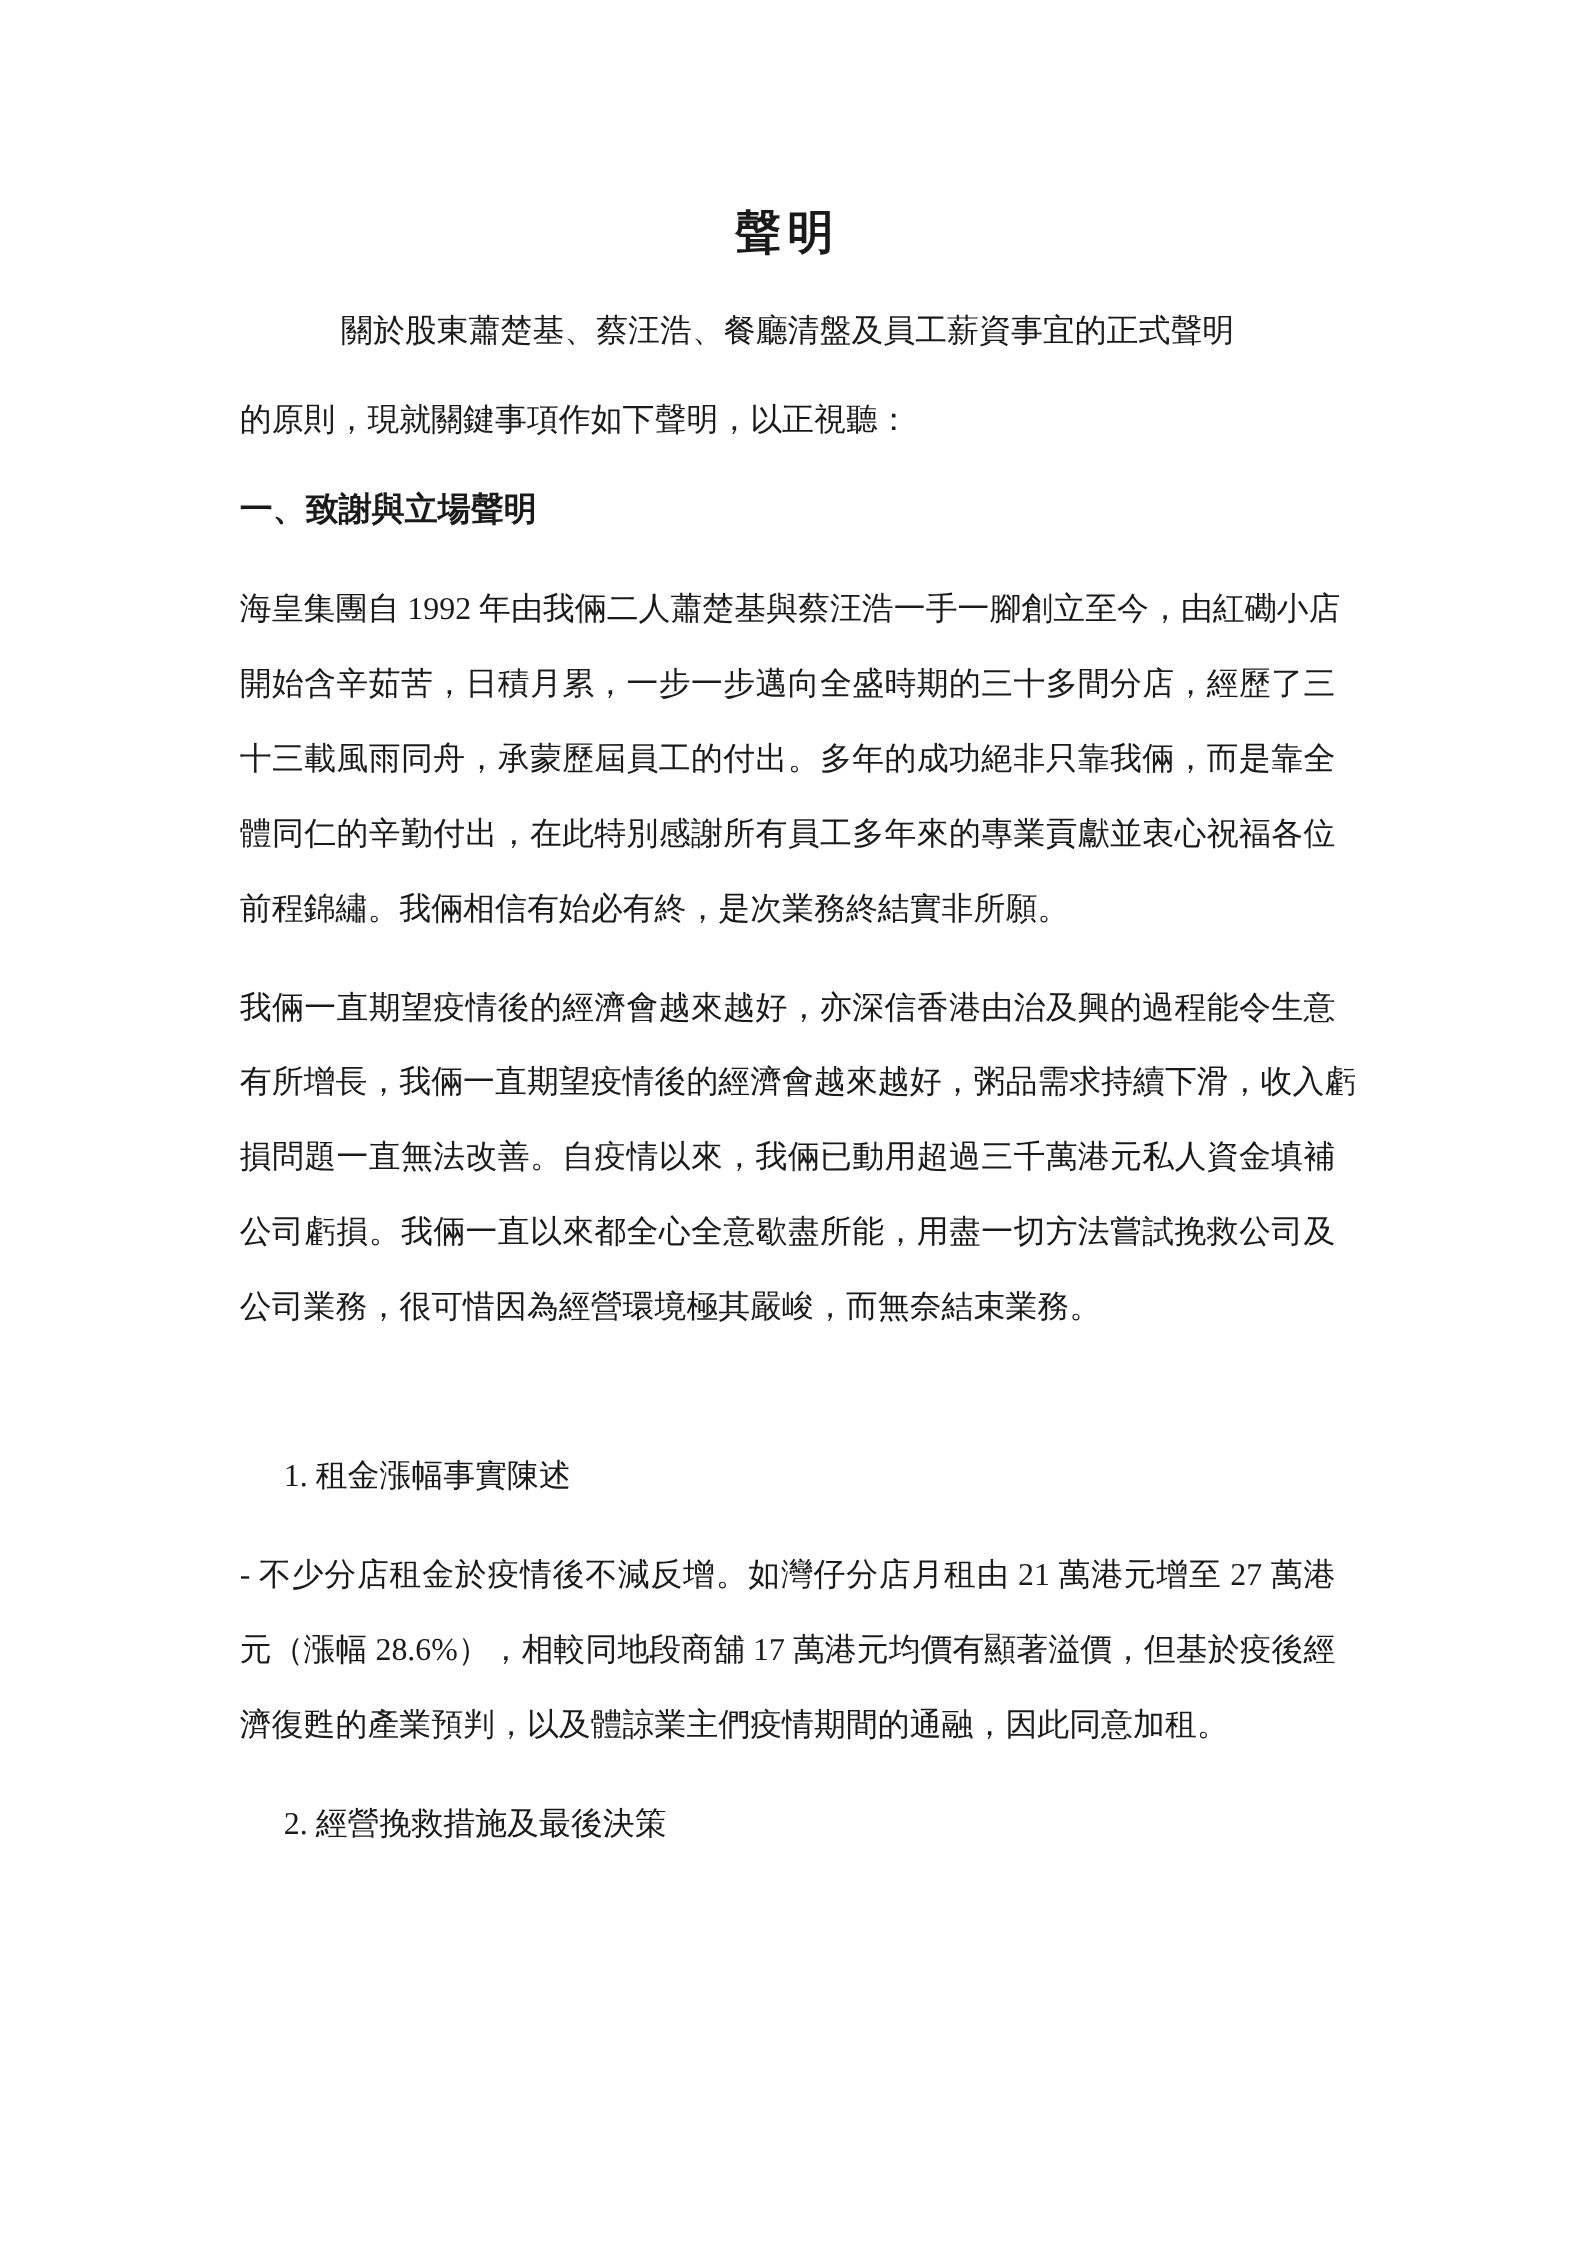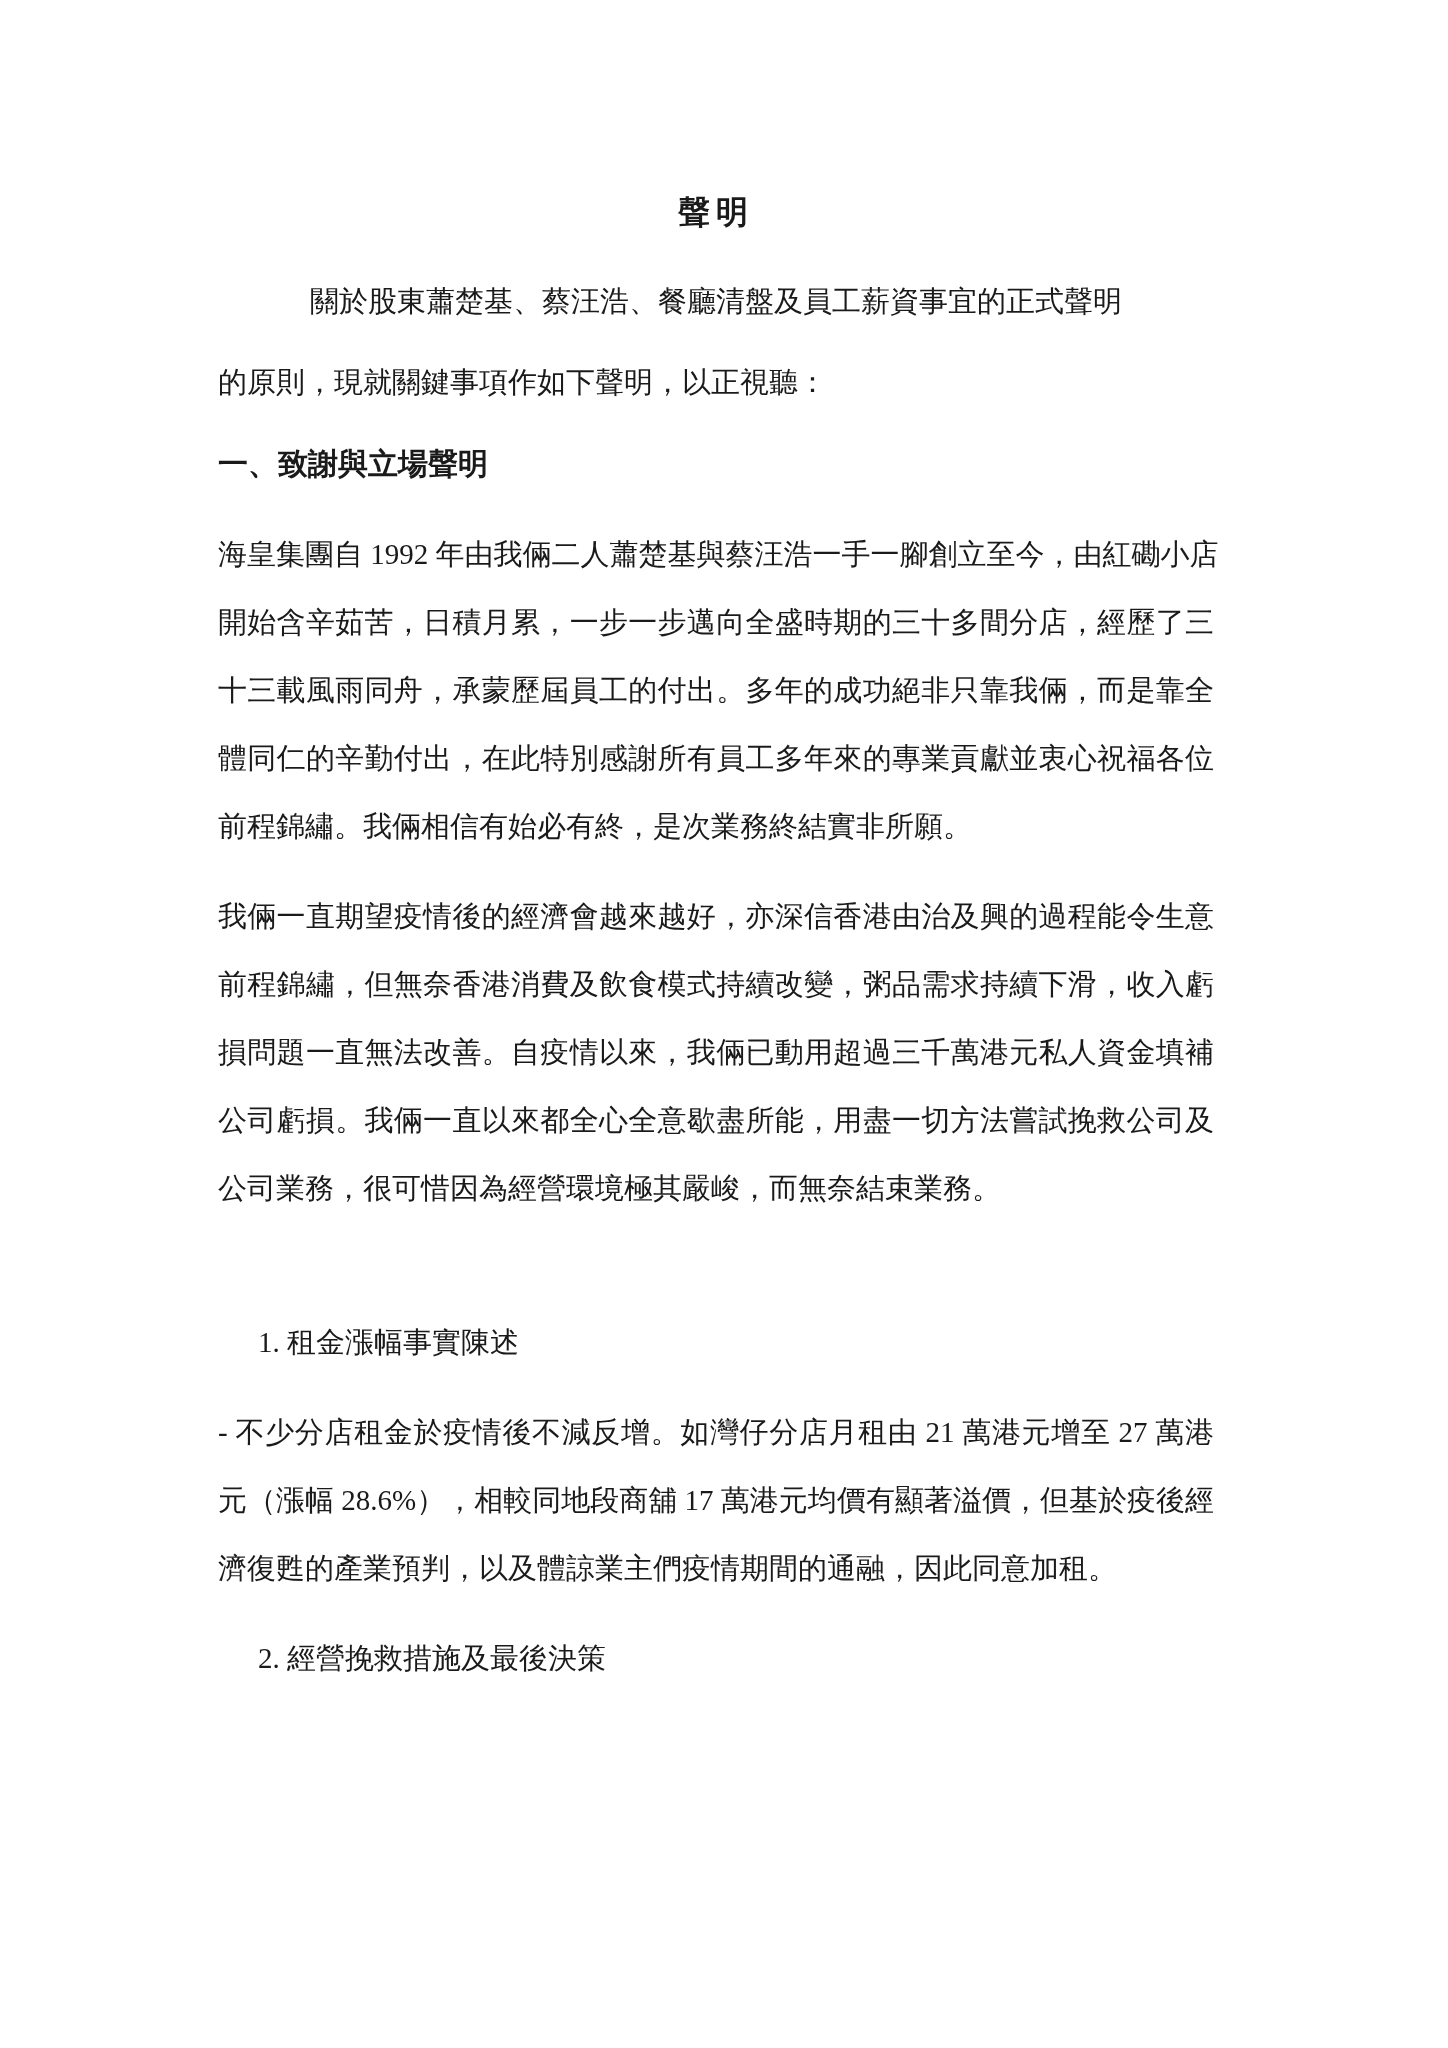--- a/index.html
+++ b/index.html
@@ -14,21 +14,21 @@
     background: #ffffff;
     overflow: hidden;
   }
   .doc {
     box-sizing: border-box;
     padding: 186px 234px 0 218px;
     color: #1a1a1a;
     font-family: "Liberation Serif", "DejaVu Serif", serif;
   }
   .title {
-    font-size: 32px;
+    font-size: 42px;
     font-weight: bold;
     line-height: 52px;
     text-align: center;
     letter-spacing: 6px;
   }
   .subtitle {
     margin-top: 38px;
     font-size: 29px;
     line-height: 50px;
     text-align: center;
@@ -77,21 +77,21 @@
         <div class="heading">一、致謝與立場聲明</div>
         <div class="para">
           <div class="line">海皇集團自 1992 年由我倆二人蕭楚基與蔡汪浩一手一腳創立至今，由紅磡小店</div>
           <div class="line">開始含辛茹苦，日積月累，一步一步邁向全盛時期的三十多間分店，經歷了三</div>
           <div class="line">十三載風雨同舟，承蒙歷屆員工的付出。多年的成功絕非只靠我倆，而是靠全</div>
           <div class="line">體同仁的辛勤付出，在此特別感謝所有員工多年來的專業貢獻並衷心祝福各位</div>
           <div class="line last">前程錦繡。我倆相信有始必有終，是次業務終結實非所願。</div>
         </div>
         <div class="para">
           <div class="line">我倆一直期望疫情後的經濟會越來越好，亦深信香港由治及興的過程能令生意</div>
-          <div class="line">前程錦繡，但無奈香港消費及飲食模式持續改變，粥品需求持續下滑，收入虧</div>
+          <div class="line">有所增長，我倆一直期望疫情後的經濟會越來越好，粥品需求持續下滑，收入虧</div>
           <div class="line">損問題一直無法改善。自疫情以來，我倆已動用超過三千萬港元私人資金填補</div>
           <div class="line">公司虧損。我倆一直以來都全心全意歇盡所能，用盡一切方法嘗試挽救公司及</div>
           <div class="line last">公司業務，很可惜因為經營環境極其嚴峻，而無奈結束業務。</div>
         </div>
         <div class="spacer"></div>
         <div class="subhead">1. 租金漲幅事實陳述</div>
         <div class="para">
           <div class="line">- 不少分店租金於疫情後不減反增。如灣仔分店月租由 21 萬港元增至 27 萬港</div>
           <div class="line">元（漲幅 28.6%），相較同地段商舖 17 萬港元均價有顯著溢價，但基於疫後經</div>
           <div class="line last">濟復甦的產業預判，以及體諒業主們疫情期間的通融，因此同意加租。</div>

